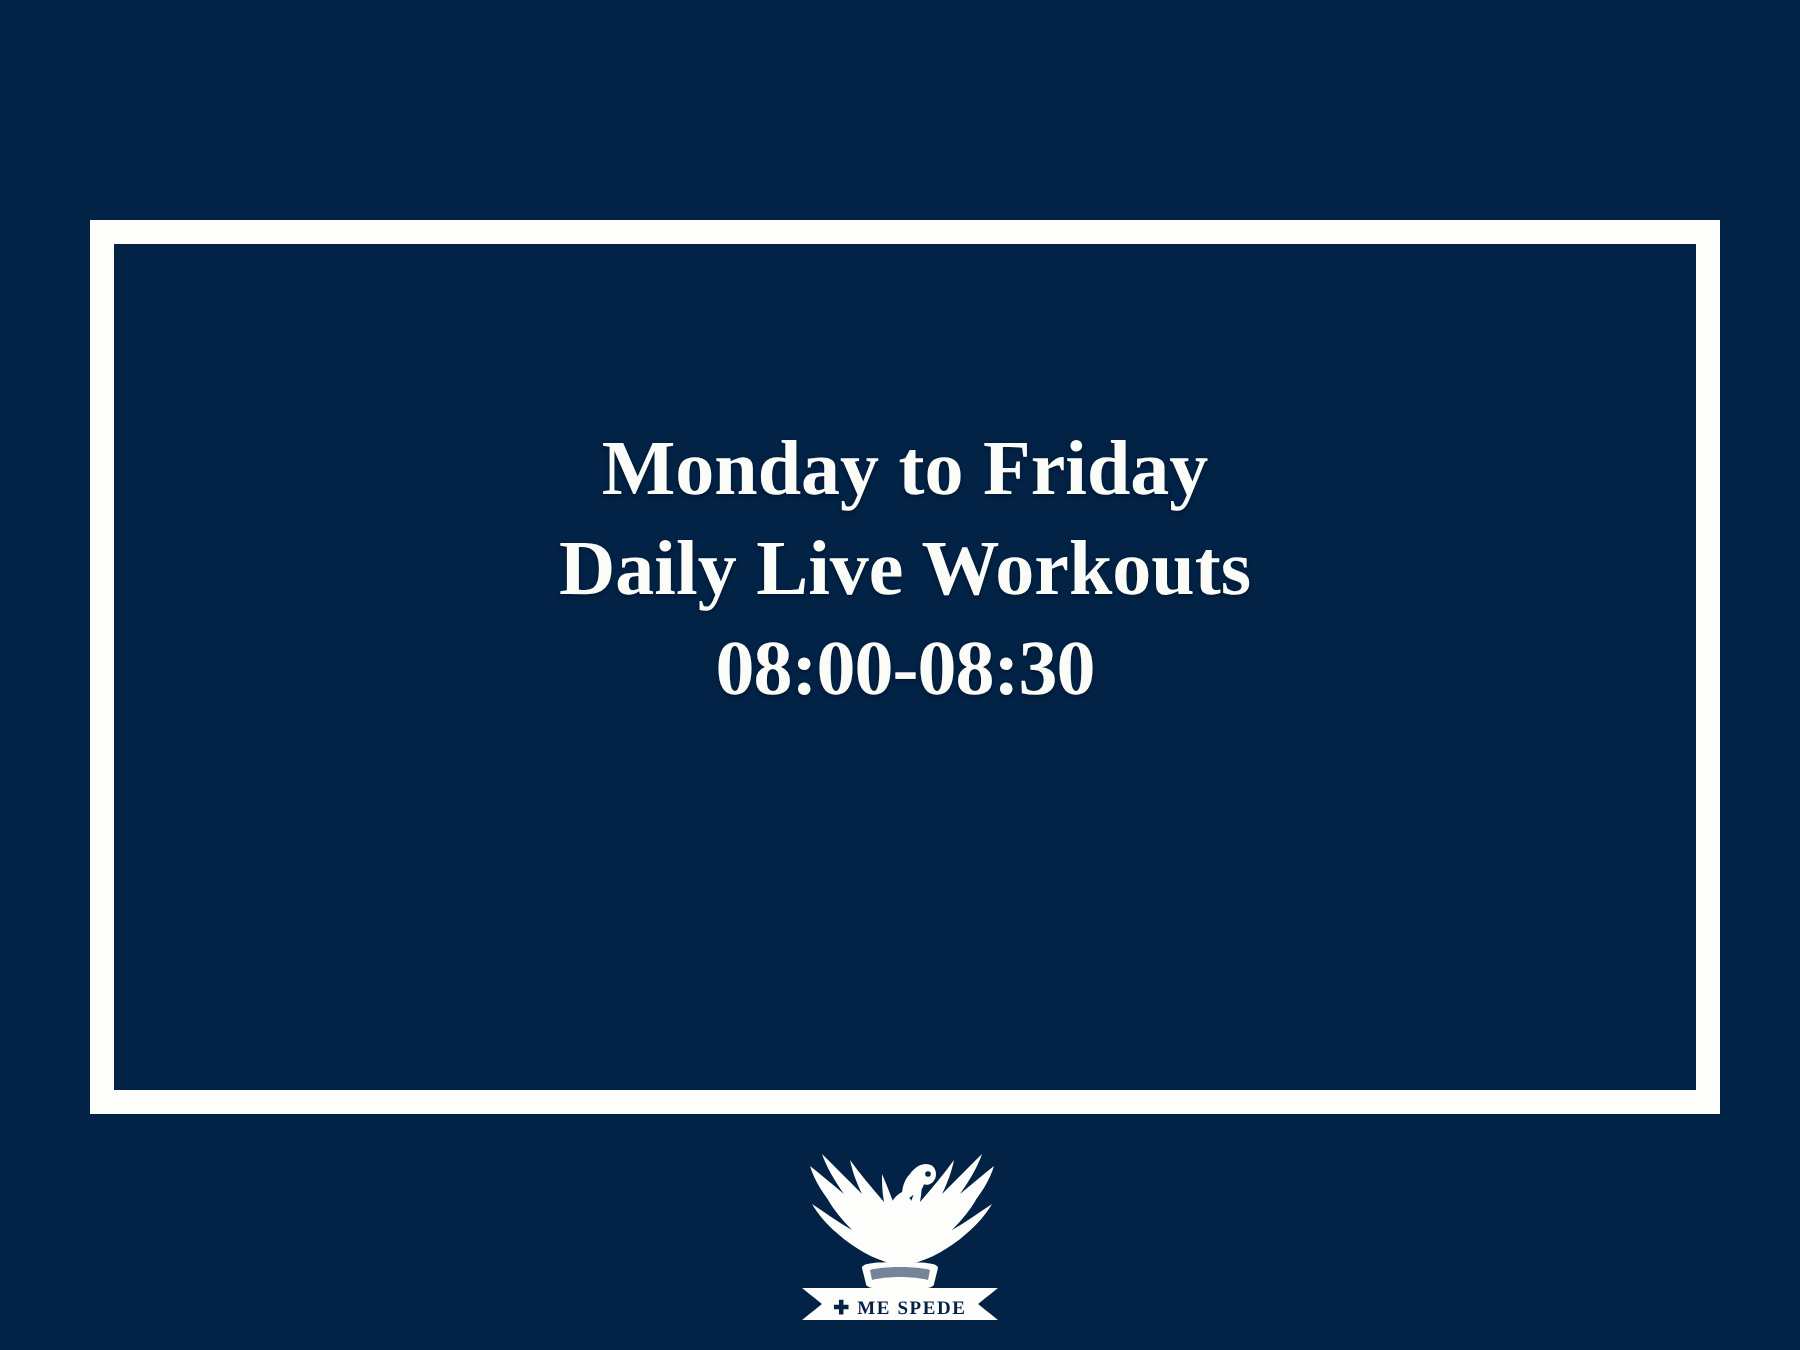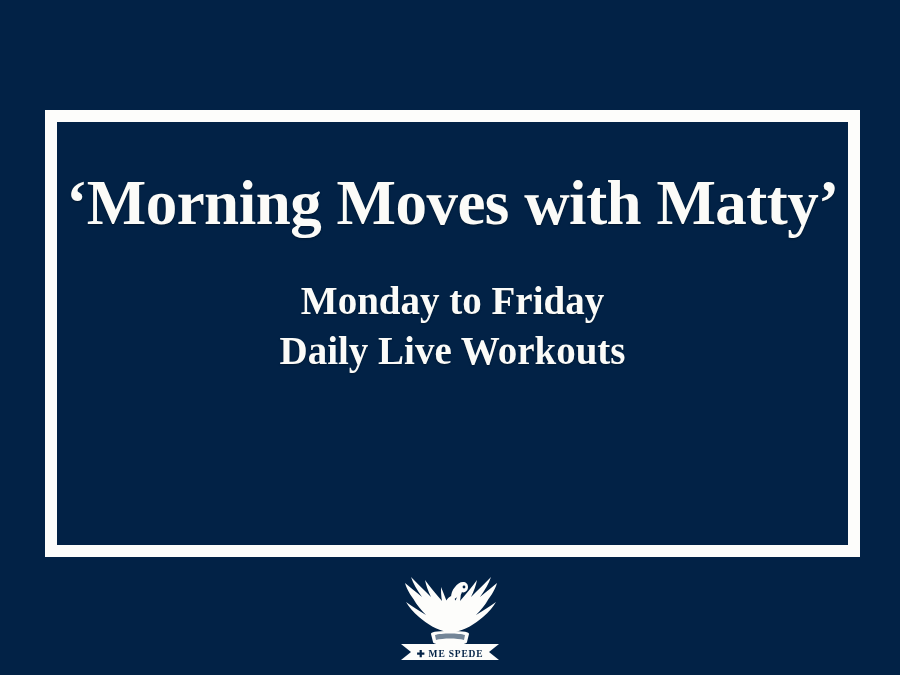--- a/index.html
+++ b/index.html
@@ -83,25 +83,25 @@
   }
 </style>
 </head>
 <body>
 
 <div class="slide">
 
   <div class="frame">
     <div class="frame-inner">
 
-      <div class="headline">‘Morning Moves with Matty’</div>
 
       <div class="subhead">
         <div class="subhead-line">Monday to Friday</div>
         <div class="subhead-line">Daily Live Workouts</div>
+        <div class="subhead-line time">08:00-08:30</div>
       </div>
 
     </div>
   </div>
 
   <div class="crest">
     <svg viewBox="0 0 110 98" xmlns="http://www.w3.org/2000/svg" aria-hidden="true">
       <g fill="#fdfdfb">
 
         <path d="M55 62 C44 58 33 50 24 40 C17 32 12 24 10 17 C15 21 21 26 27 31 C22 24 18 17 16 11 C22 17 29 24 36 31 C33 25 31 19 30 14 C35 21 41 28 47 35 C46 30 46 25 46 21 C49 28 52 36 55 44 Z"></path>

